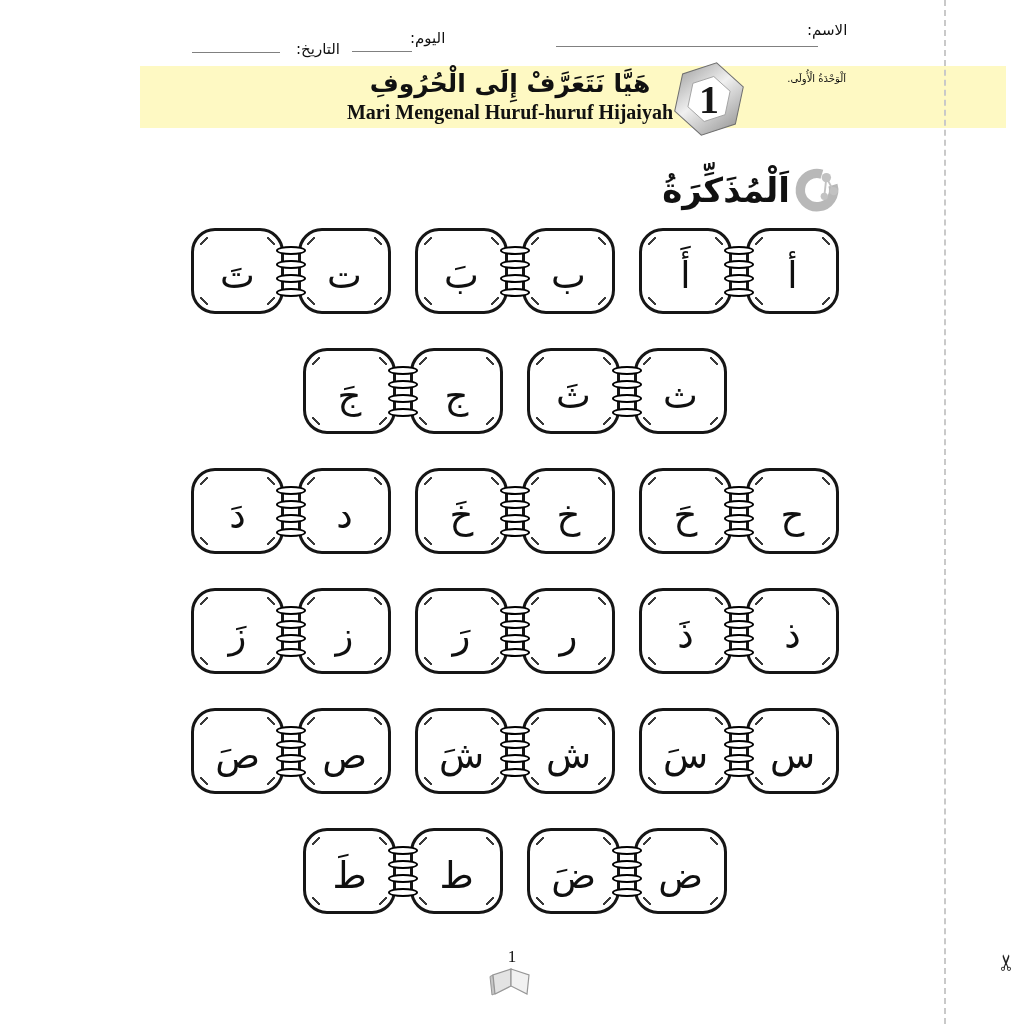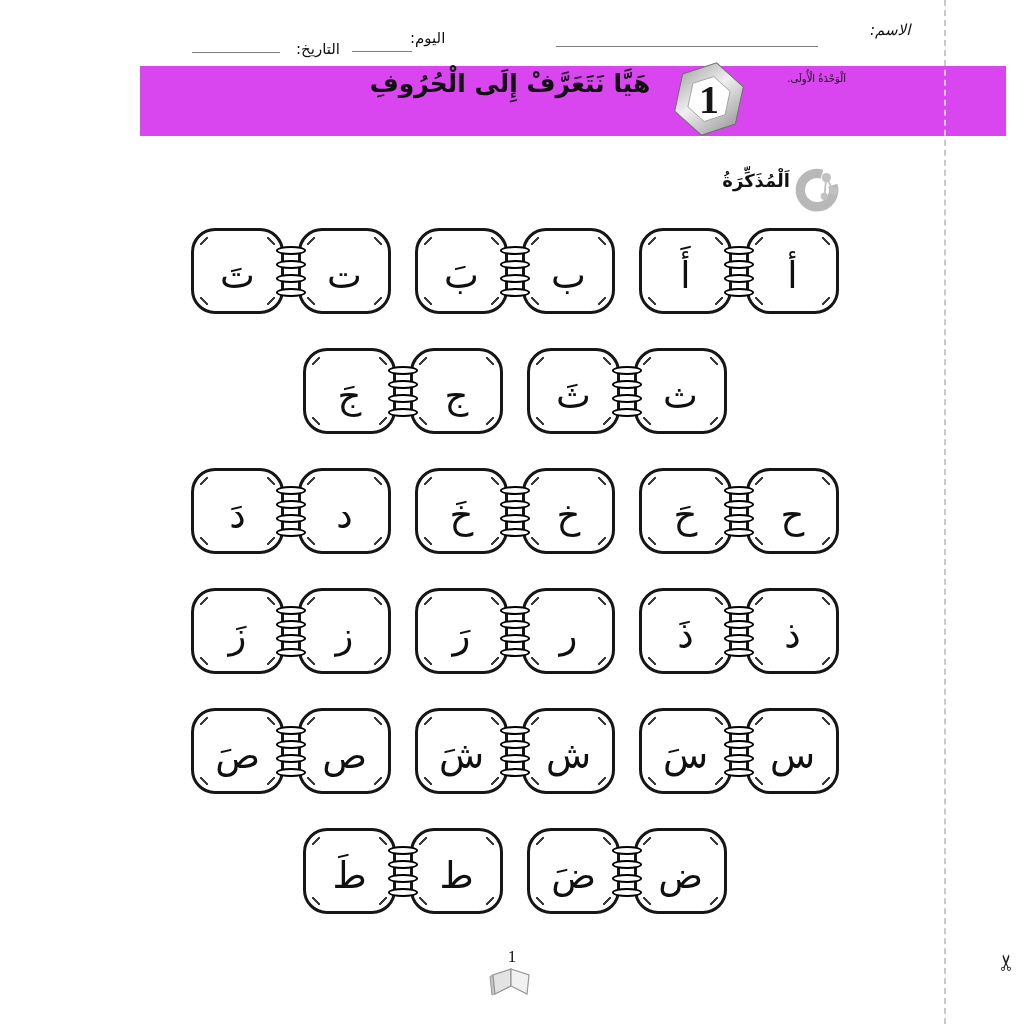--- a/index.html
+++ b/index.html
@@ -10,32 +10,32 @@
   .cut-line { position:absolute; left:944px; top:0; height:1024px; width:0;
               border-left:2px dashed #c9c9c9; z-index:50; }
   .scissors { position:absolute; left:997px; top:950px; font-size:22px; color:#222;
               transform:rotate(-90deg); z-index:51; }
 
   
   .hdr-label { position:absolute; font-size:15px; direction:rtl; color:#111; }
   .hdr-line  { position:absolute; border-top:1.5px solid #808080; height:0; }
 
   
-  .banner { position:absolute; left:140px; top:66px; width:866px; height:70px;
-            background:#d946ef; }
+  .banner { position:absolute; left:140px; top:66px; width:866px; height:62px;
+            background:#fef9c3; }
   .banner-titles { position:absolute; left:185px; top:1px; width:370px; text-align:center; }
   .banner-title-ar { font-size:25px; font-weight:bold; direction:rtl; line-height:1.35; }
   .banner-subtitle { font-family:"Liberation Serif",serif; font-weight:bold;
                      font-size:20px; line-height:1.1; }
   .badge { position:absolute; left:671px; top:59px; width:76px; height:80px; z-index:5; }
   .unit-text { position:absolute; left:748px; top:73px; width:98px; font-size:10px;
                direction:rtl; text-align:right; }
 
   
-  .section-title { position:absolute; left:686px; top:170px; width:104px; font-size:18px;
+  .section-title { position:absolute; left:686px; top:170px; width:104px; font-size:34px;
                    font-weight:bold; direction:rtl; text-align:right; }
   .section-icon { position:absolute; left:792px; top:163px; width:50px; height:50px; }
 
   
   #rows { position:absolute; left:100px; top:226px; width:830px; }
   .row { display:flex; justify-content:center; align-items:center; gap:24px;
          margin-bottom:30px; height:90px; }
   .pair { display:flex; align-items:center; }
   .card { width:93px; height:86px; border:3px solid #161616; border-radius:24px;
           background:#fff; display:flex; align-items:center; justify-content:center;
@@ -59,32 +59,33 @@
   .page-num { position:absolute; left:492px; top:947px; width:40px; text-align:center;
               font-family:"Liberation Serif",serif; font-size:17px; }
   .book-icon { position:absolute; left:483px; top:963px; width:56px; height:34px; }
 </style>
 </head>
 <body>
 
 <div class="cut-line"></div>
 <div class="scissors">✂</div>
 
-<div class="hdr-label" style="left:870px; top:21px;font-style:italic;">الاسم:</div>
+<div class="hdr-label" style="left:807px; top:21px;">الاسم:</div>
 <div class="hdr-line" style="left:556px; top:46px; width:262px;"></div>
 
 <div class="hdr-label" style="left:410px; top:29px;">اليوم:</div>
 <div class="hdr-line" style="left:352px; top:51px; width:60px;"></div>
 
 <div class="hdr-label" style="left:296px; top:40px;">التاريخ:</div>
 <div class="hdr-line" style="left:192px; top:52px; width:88px;"></div>
 
 <div class="banner">
   <div class="banner-titles">
     <div class="banner-title-ar">هَيَّا نَتَعَرَّفْ إِلَى الْحُرُوفِ</div>
+    <div class="banner-subtitle">Mari Mengenal Huruf-huruf Hijaiyah</div>
   </div>
 </div>
 <div class="unit-text">اَلْوَحْدَةُ الْأُولَى.</div>
 
 <div class="badge">
   <svg width="76" height="80" viewBox="0 0 76 80">
     <defs>
       <linearGradient id="mg" x1="0" y1="0" x2="1" y2="1">
         <stop offset="0" stop-color="#9a9a9a"></stop>
         <stop offset="0.45" stop-color="#f0f0f0"></stop>

